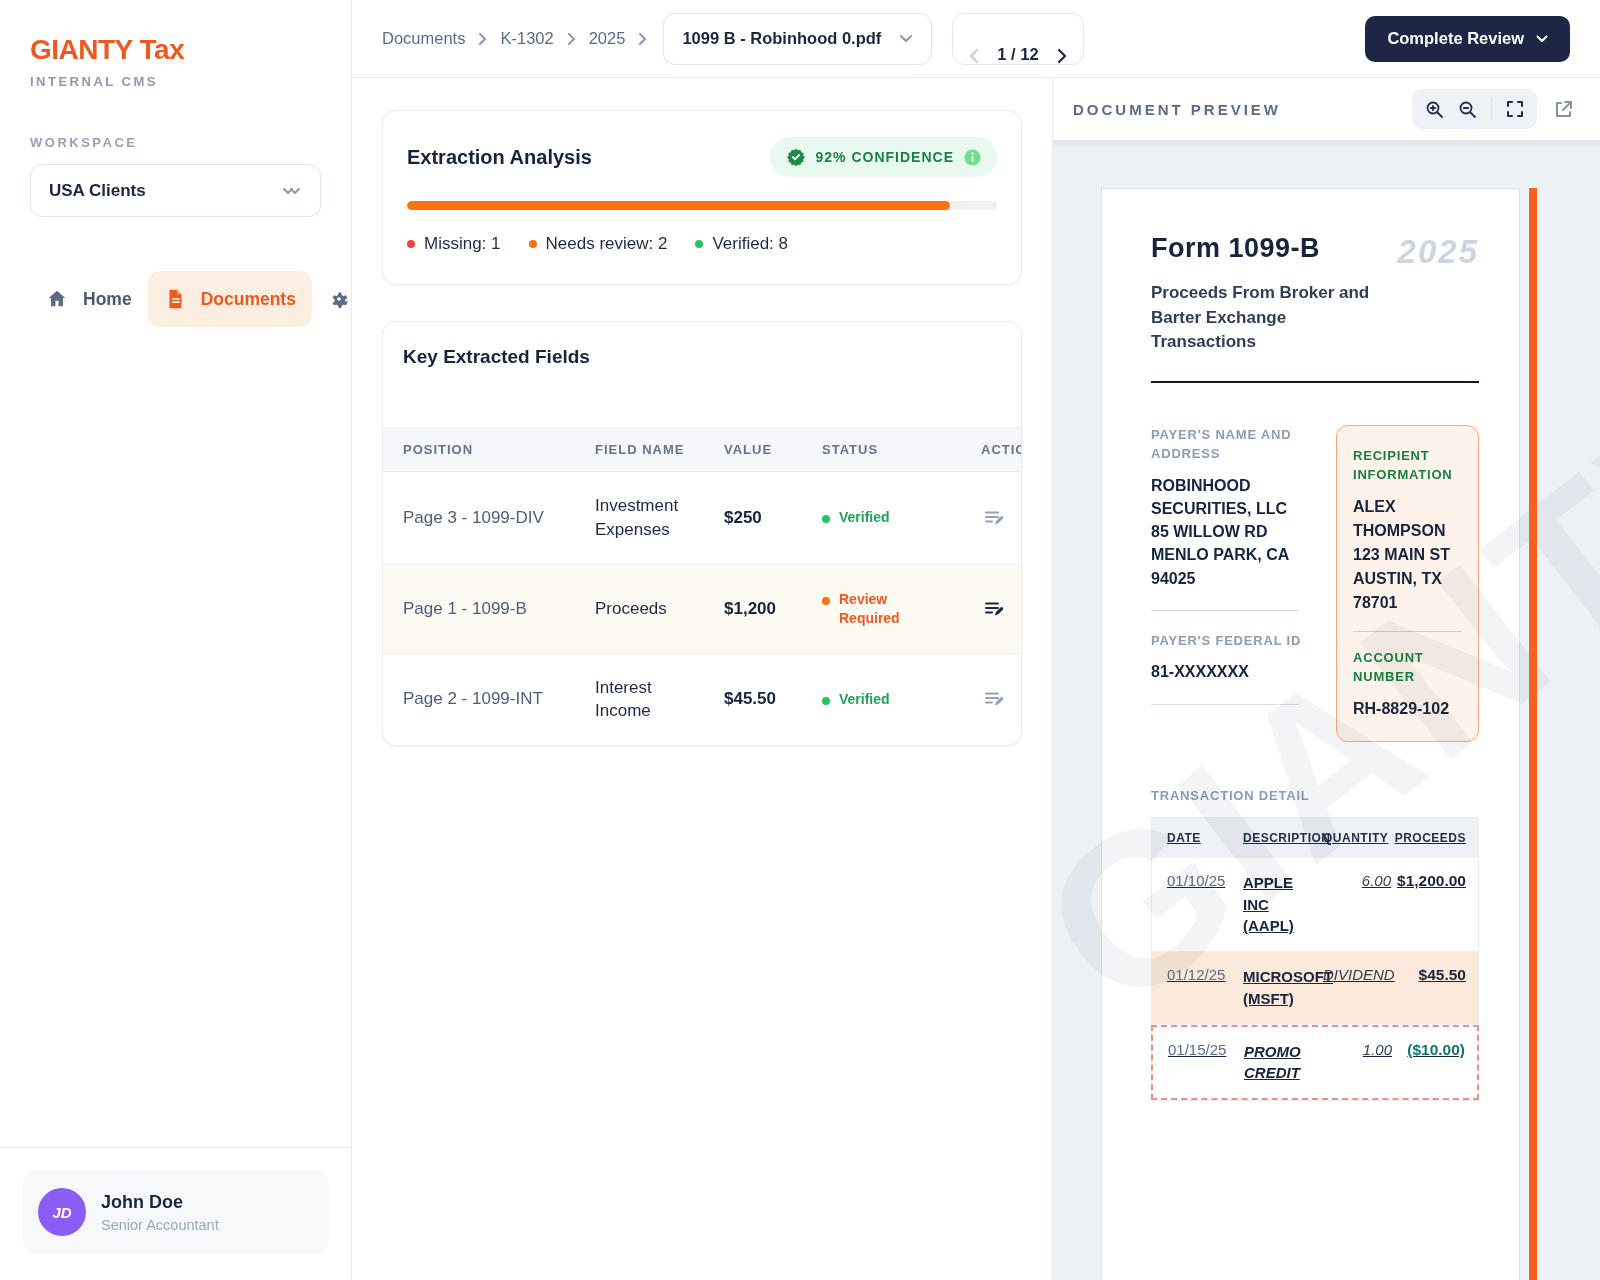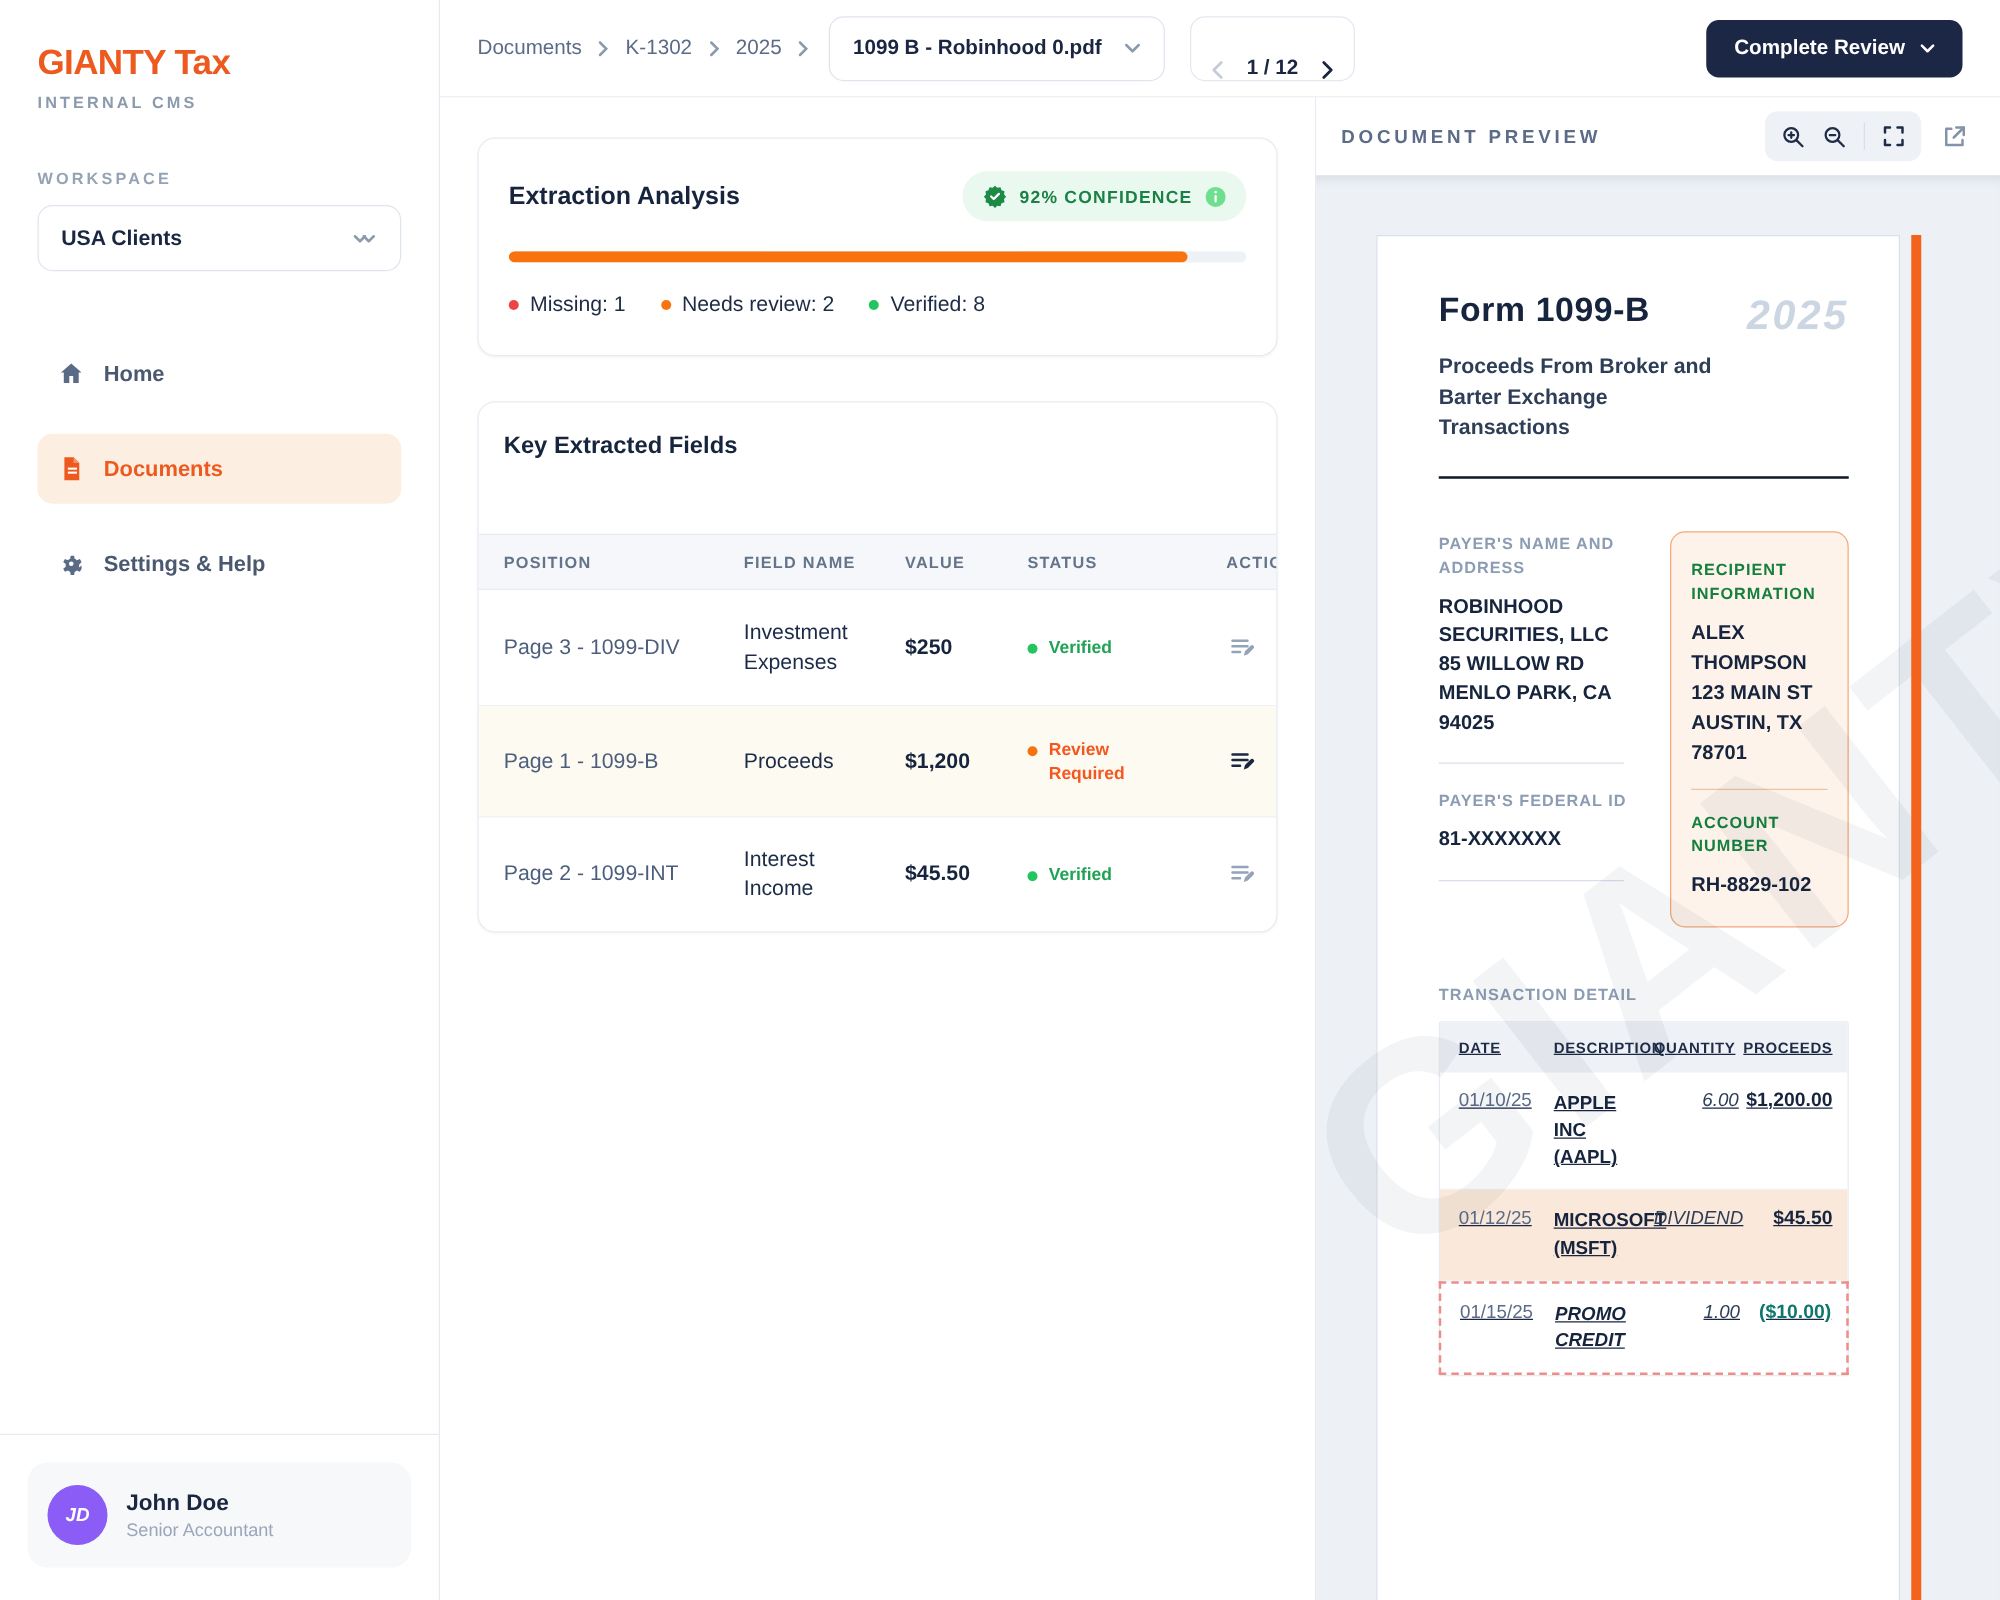--- a/index.html
+++ b/index.html
@@ -8,21 +8,21 @@
   svg { display:block; }
 
   
   .sidebar { width:352px; flex:0 0 352px; border-right:1px solid #e7ebf1; display:flex; flex-direction:column; }
   .side-top { padding:34px 30px 0 30px; }
   .logo { font-size:28px; font-weight:800; color:#ed5a20; letter-spacing:-0.5px; }
   .tagline { margin-top:8px; font-size:13px; font-weight:700; color:#8c9aad; letter-spacing:2.5px; }
   .ws-label { margin-top:46px; font-size:13px; font-weight:700; color:#96a3b5; letter-spacing:2.5px; }
   .ws-select { margin-top:14px; height:53px; border:1px solid #dfe5ee; border-radius:12px; display:flex; align-items:center; justify-content:space-between; padding:0 18px; cursor:pointer; background:#fff; }
   .ws-select .ws-value { font-size:17px; font-weight:600; color:#1a2642; }
-  .nav { margin-top:54px; padding:0 30px; display:flex; flex-direction:column; gap:20px; }
+  .nav { margin-top:54px; padding:0 30px; display:flex; gap:0; }
   .nav-item { height:56px; border-radius:12px; display:flex; align-items:center; gap:15px; padding:0 16px; color:#4a5870; cursor:pointer; }
   .nav-item .nav-label { font-size:17.5px; font-weight:700; }
   .nav-item.active { background:#fdeee2; color:#ed5a20; }
   .side-spacer { flex:1; }
   .side-footer { border-top:1px solid #e7ebf1; padding:22px 22px 26px 22px; }
   .user-card { background:#f6f8fa; border-radius:16px; padding:18px 16px; display:flex; align-items:center; gap:15px; }
   .avatar { width:48px; height:48px; border-radius:50%; background:#8b5cf6; color:#fff; font-weight:800; font-style:italic; font-size:15px; display:flex; align-items:center; justify-content:center; }
   .user-name { font-size:18px; font-weight:800; color:#1a2642; }
   .user-role { margin-top:4px; font-size:14.5px; color:#9aa7ba; }
 

